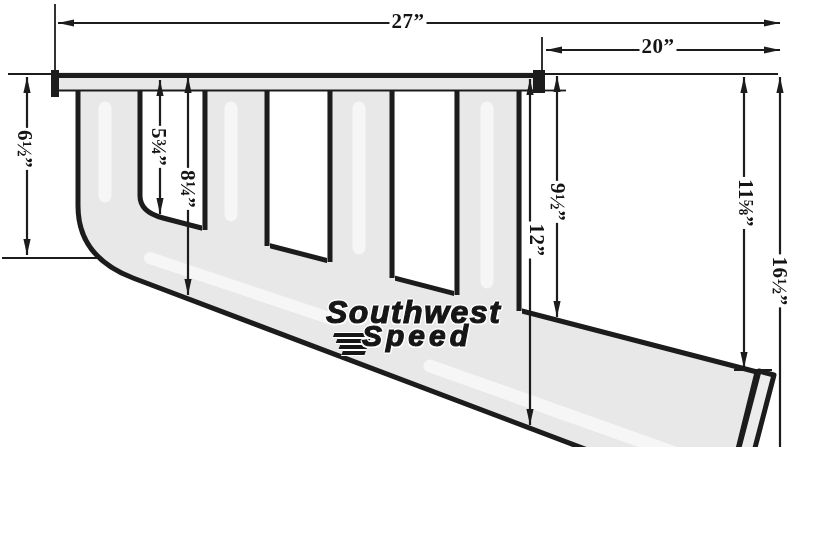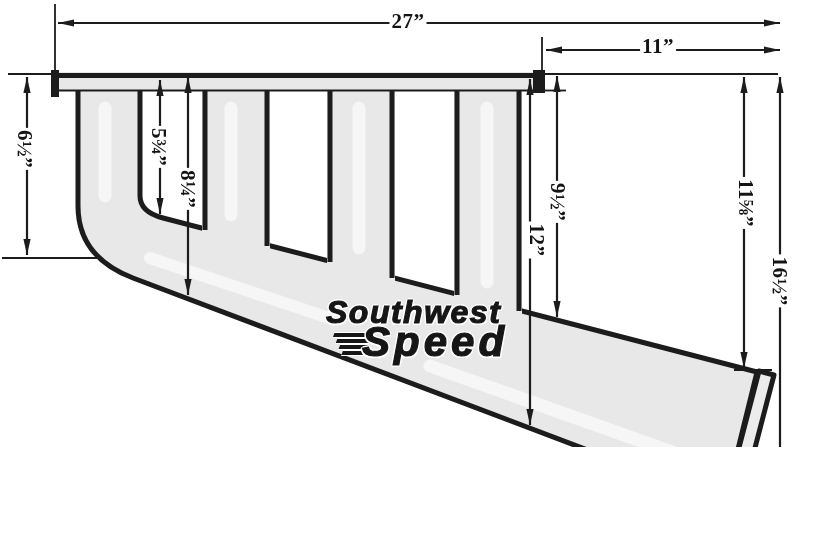--- a/index.html
+++ b/index.html
@@ -13,21 +13,21 @@
     background:#ffffff;padding:0 2px;white-space:nowrap;line-height:1;
     transform:translate(-50%,-50%);z-index:5;letter-spacing:0.5px;
   }
   .dlabel.v{transform:translate(-50%,-50%) rotate(90deg);}
   .logo{position:absolute;z-index:6;color:#161616;
     font-family:"Liberation Sans",sans-serif;font-style:italic;font-weight:bold;
     -webkit-text-stroke:1.2px #161616;line-height:1;white-space:nowrap;
     text-shadow:2px 0 0 #fff,-2px 0 0 #fff,0 2px 0 #fff,0 -2px 0 #fff,
       1.5px 1.5px 0 #fff,-1.5px -1.5px 0 #fff,1.5px -1.5px 0 #fff,-1.5px 1.5px 0 #fff;}
   .logo-word1{left:326px;top:296px;font-size:32px;letter-spacing:1.5px;}
-  .logo-word2{left:362px;top:321px;font-size:42px;letter-spacing:4px;}
+  .logo-word2{left:362px;top:321px;font-size:30px;letter-spacing:4px;}
   .speedlines{
     position:absolute;left:328px;top:333px;z-index:6;width:40px;
     display:flex;flex-direction:column;align-items:flex-end;
     transform:skewX(-20deg);
   }
   .speedlines .bar{height:3.5px;background:#161616;margin-bottom:2.6px;
     box-shadow:0 -1px 0 #fff,0 1px 0 #fff;}
   .speedlines .b1{width:38px;} .speedlines .b2{width:33px;}
   .speedlines .b3{width:28px;} .speedlines .b4{width:23px;}
 </style>
@@ -102,21 +102,21 @@
       <line x1="160" y1="80" x2="160" y2="214" marker-start="url(#arr)" marker-end="url(#arr)"></line>
       <line x1="188" y1="77" x2="188" y2="295" marker-start="url(#arr)" marker-end="url(#arr)"></line>
       <line x1="557" y1="76" x2="557" y2="317" marker-start="url(#arr)" marker-end="url(#arr)"></line>
       <line x1="530" y1="79" x2="530" y2="425" marker-start="url(#arr)" marker-end="url(#arr)"></line>
       <line x1="744" y1="77" x2="744" y2="368" marker-start="url(#arr)" marker-end="url(#arr)"></line>
       <line x1="780" y1="77" x2="780" y2="535" marker-start="url(#arr)" marker-end="url(#arr)"></line>
     </g>
   </svg>
 
   <span class="dlabel" style="left:408px;top:21px;">27”</span>
-  <span class="dlabel" style="left:658px;top:46px;">11”</span>
+  <span class="dlabel" style="left:658px;top:46px;">20”</span>
   <span class="dlabel v" style="left:24px;top:149px;">6½”</span>
   <span class="dlabel v" style="left:158px;top:147px;">5¾”</span>
   <span class="dlabel v" style="left:187px;top:189px;">8¼”</span>
   <span class="dlabel v" style="left:557px;top:202px;">9½”</span>
   <span class="dlabel v" style="left:536px;top:240px;">12”</span>
   <span class="dlabel v" style="left:745px;top:203px;">11⅝”</span>
   <span class="dlabel v" style="left:779px;top:281px;">16½”</span>
 
   <div class="logo logo-word1">Southwest</div>
   <div class="speedlines">

